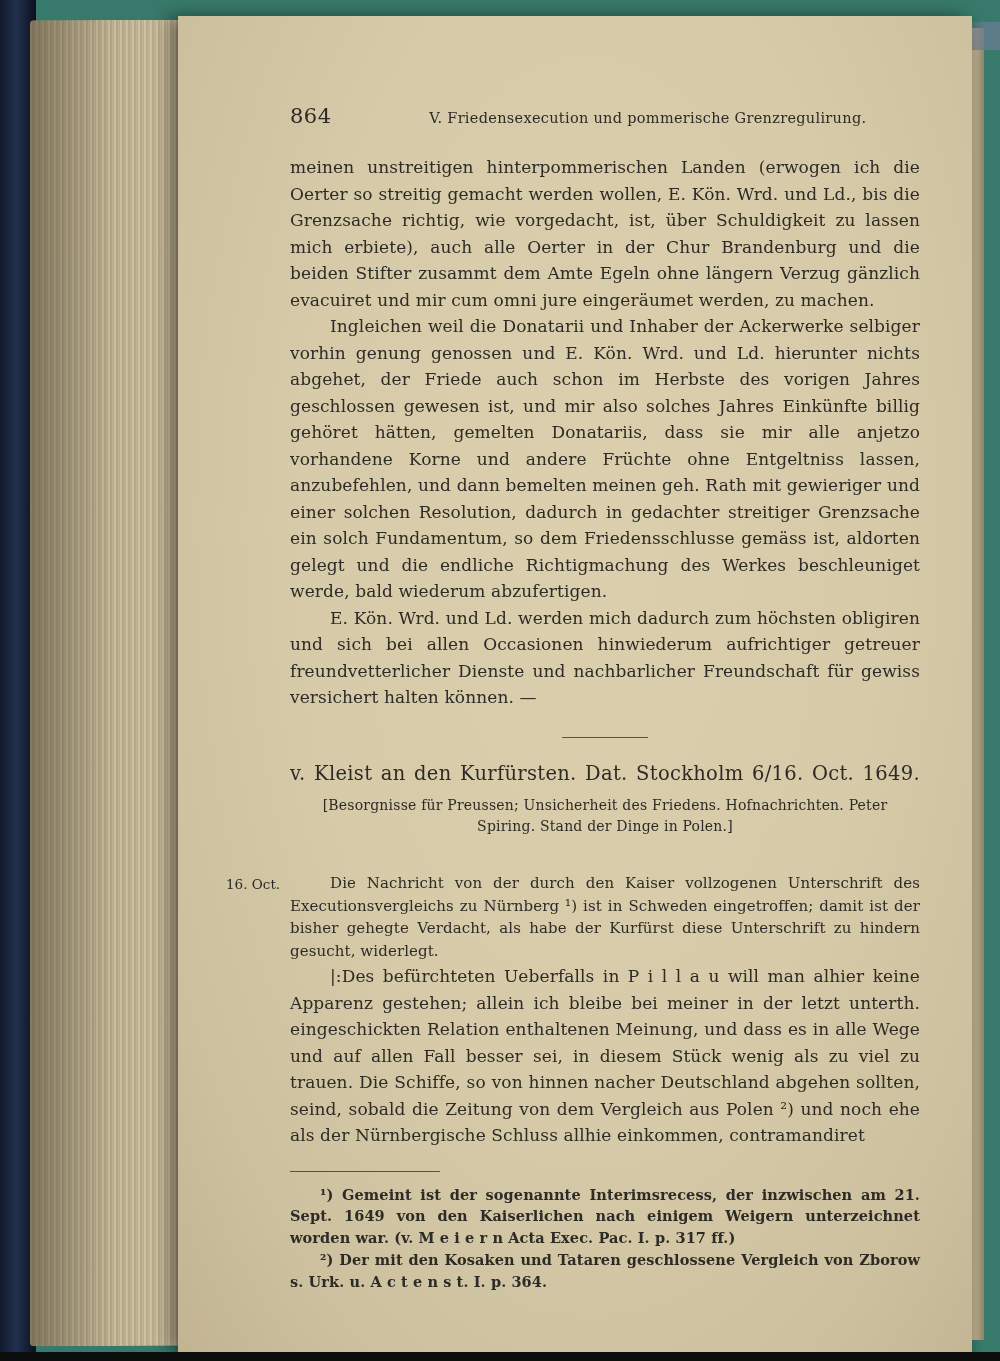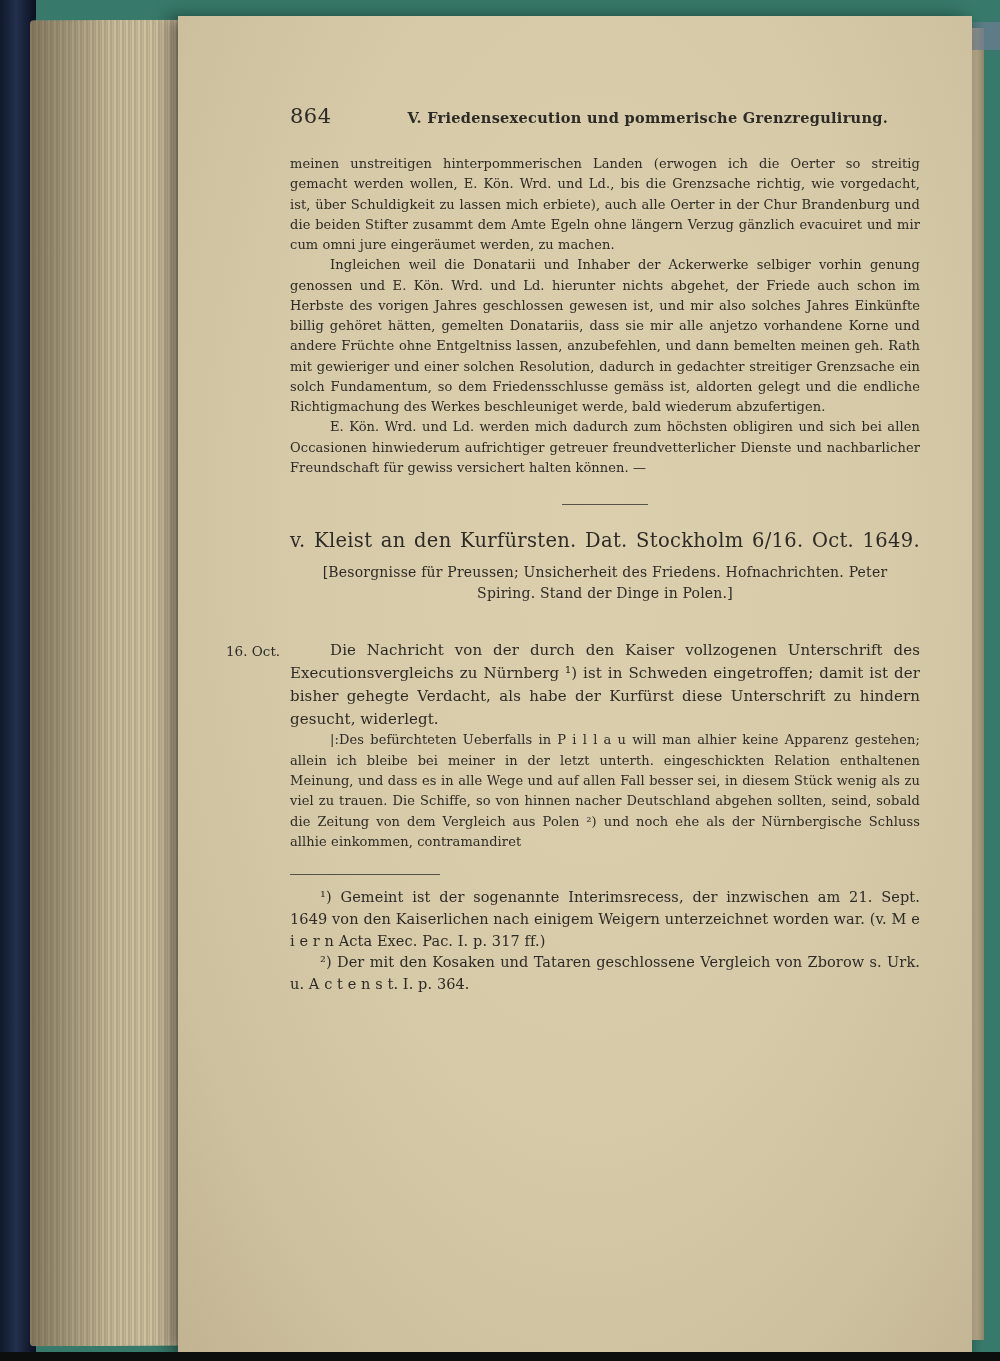--- a/index.html
+++ b/index.html
@@ -41,43 +41,44 @@
     position:absolute;left:0;bottom:0;width:100%;height:9px;background:#0b0e0c;
   }
   
   .content{
     position:absolute;left:0;top:0;width:100%;height:100%;
     box-sizing:border-box;padding:88px 52px 0 112px;
     color:#2d2b26;
   }
   .header{display:flex;align-items:baseline;margin-bottom:26px;gap:44px;}
   .pnum{font-size:21px;letter-spacing:.5px;}
-  .rtitle{flex:1;text-align:center;font-size:14.5px;letter-spacing:.3px;font-weight:bold;}
+  .rtitle{flex:1;text-align:center;font-size:14.5px;letter-spacing:.3px;}
   p.body{
-    margin:0;font-size:13px;line-height:1.56;text-align:justify;letter-spacing:.1px;
+    margin:0;font-size:17px;line-height:1.56;text-align:justify;letter-spacing:.1px;
   }
   p.indent{text-indent:40px;}
   p.small{font-size:15px;line-height:1.52;margin-top:35px;}
   .sep{width:86px;border-top:1px solid #55534a;margin:26px auto 24px;}
   .sec-heading{
     margin:0 0 10px;font-size:19.5px;font-weight:normal;text-align:center;
     letter-spacing:.3px;word-spacing:2px;
   }
   .summary{
     margin:3px 0 16px;font-size:14px;line-height:1.5;text-align:center;padding:0 14px;
     letter-spacing:.2px;
   }
   .section-body{position:relative;}
   .margin-date{
     position:absolute;left:-64px;top:4px;font-size:13.5px;white-space:nowrap;
   }
   .fn-sep{width:150px;border-top:1px solid #55534a;margin:22px 0 12px;}
   p.footnote{
     margin:0;font-size:14.5px;line-height:1.5;text-align:justify;text-indent:30px;
     letter-spacing:.1px;
+    font-weight:bold;
   }
 </style>
 </head>
 <body>
 
 <div class="spine"></div>
 <div class="page-stack"></div>
 <div class="next-page-edge"></div>
 <div class="corner-mark"></div>
 

